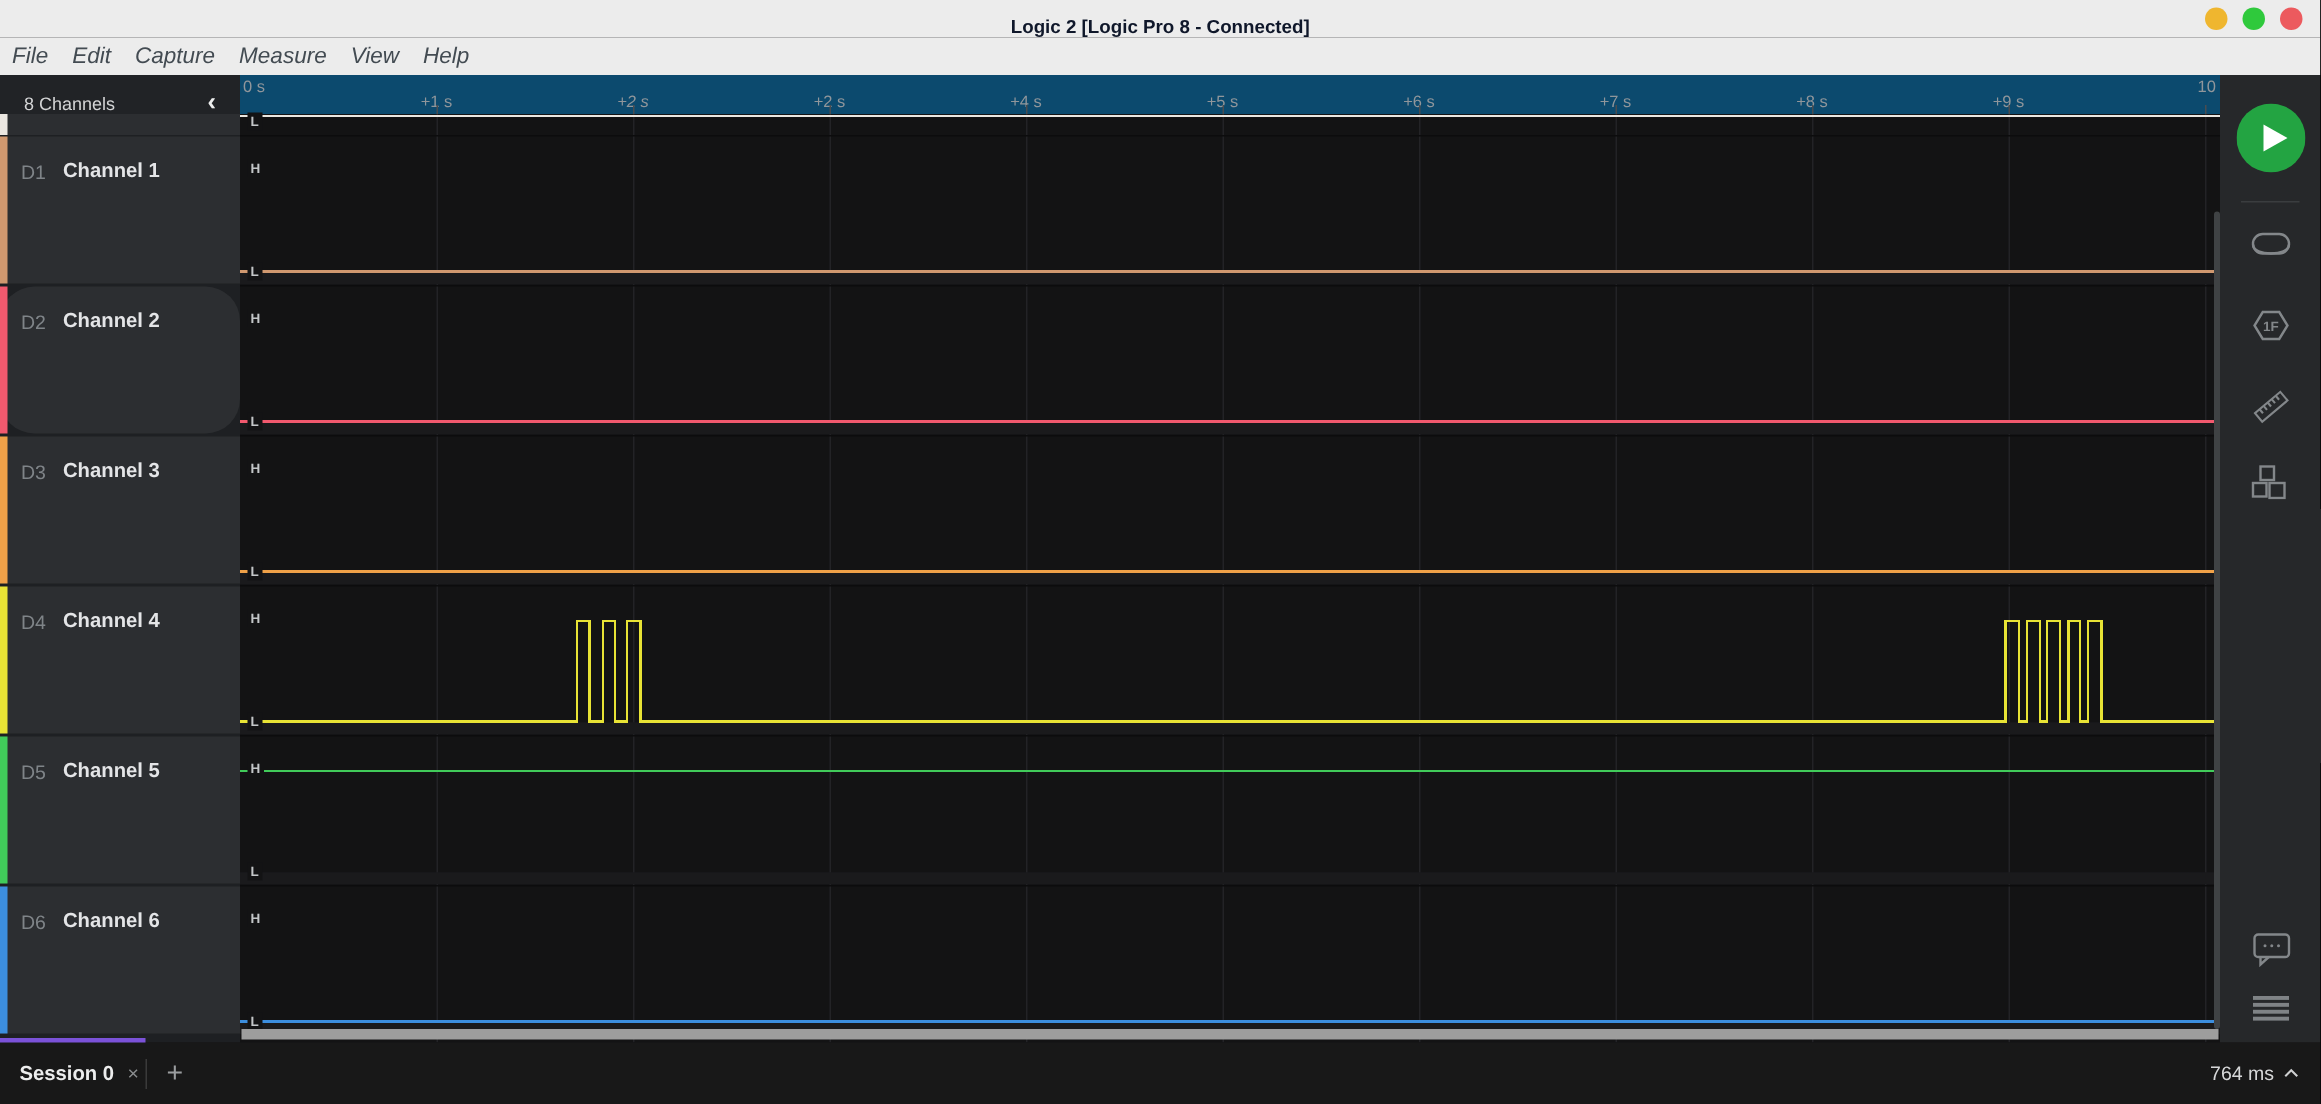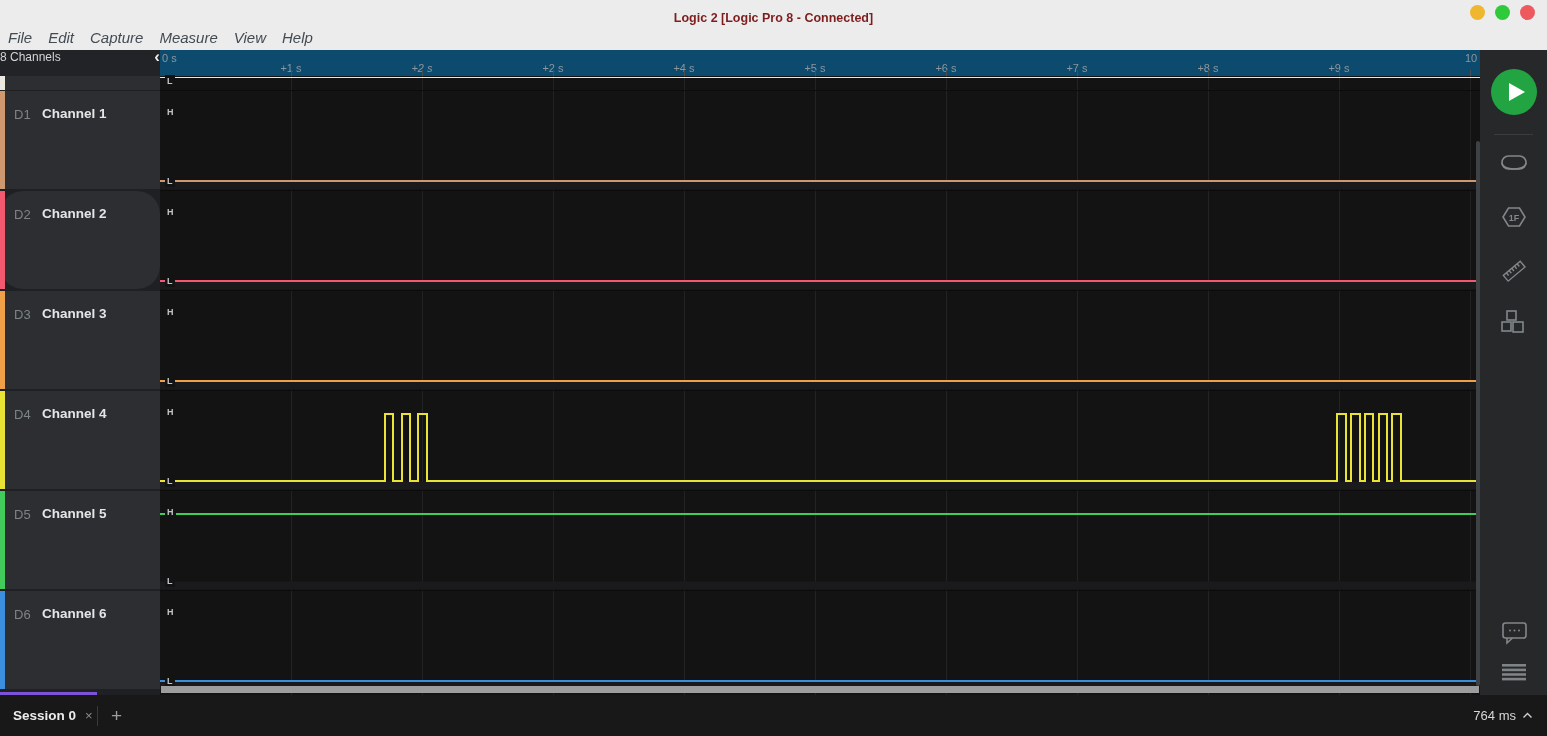--- a/index.html
+++ b/index.html
@@ -2,33 +2,33 @@
 <html><head>
 <meta charset="utf-8">
 <style>
   html,body{margin:0;padding:0;background:#000;}
   .app{position:relative;width:1547px;height:736px;overflow:hidden;background:#131314;
        font-family:"Liberation Sans", sans-serif;-webkit-font-smoothing:antialiased;}
 
   
   .titlebar{position:absolute;top:0;left:0;right:0;height:25px;background:#ececec;
             display:flex;align-items:center;justify-content:center;}
-  .title{font-size:12.5px;font-weight:bold;color:#7f1d1d;margin-top:10px;}
+  .title{font-size:12.5px;font-weight:bold;color:#0f172a;margin-top:10px;}
   .tls{position:absolute;right:12px;top:5px;display:flex;gap:10px;}
   .tl{width:15px;height:15px;border-radius:50%;}
 
   
   .menubar{position:absolute;top:25px;left:0;right:0;height:25px;background:#ececec;
            display:flex;align-items:center;}
   .menu-item{font-size:15px;color:#434b52;padding:0 8px;cursor:default;font-style:italic;}
 
   
   .sidebar-header{position:absolute;top:50px;left:0;width:160px;height:26px;background:#212326;
-                  color:#d3d4d5;font-size:12px;display:flex;align-items:flex-start;
-                  padding:0 0;box-sizing:border-box;z-index:3;}
+                  color:#d3d4d5;font-size:12px;display:flex;align-items:flex-end;
+                  padding:0 16px;box-sizing:border-box;z-index:3;}
   .collapse{margin-left:auto;color:#eceded;font-size:17px;font-weight:bold;line-height:1;margin-top:-2px;}
   .sidebar-bg{position:absolute;top:76px;left:0;width:160px;height:619px;background:#1e2023;z-index:2;}
   .ch-row{position:absolute;left:0;width:160px;height:98px;background:#2c2e31;}
   .ch-strip{position:absolute;left:0;top:0;bottom:0;width:5px;}
   .ch-id{position:absolute;left:14px;top:16px;font-size:13px;color:#7f8488;}
   .ch-name{position:absolute;left:42px;top:15px;font-size:13.5px;font-weight:bold;color:#e4e5e7;}
 
   
   .ruler{position:absolute;top:50px;left:160px;width:1320px;height:26px;background:#0c4a6e;
          overflow:hidden;color:#90969b;font-size:11px;z-index:1;}

